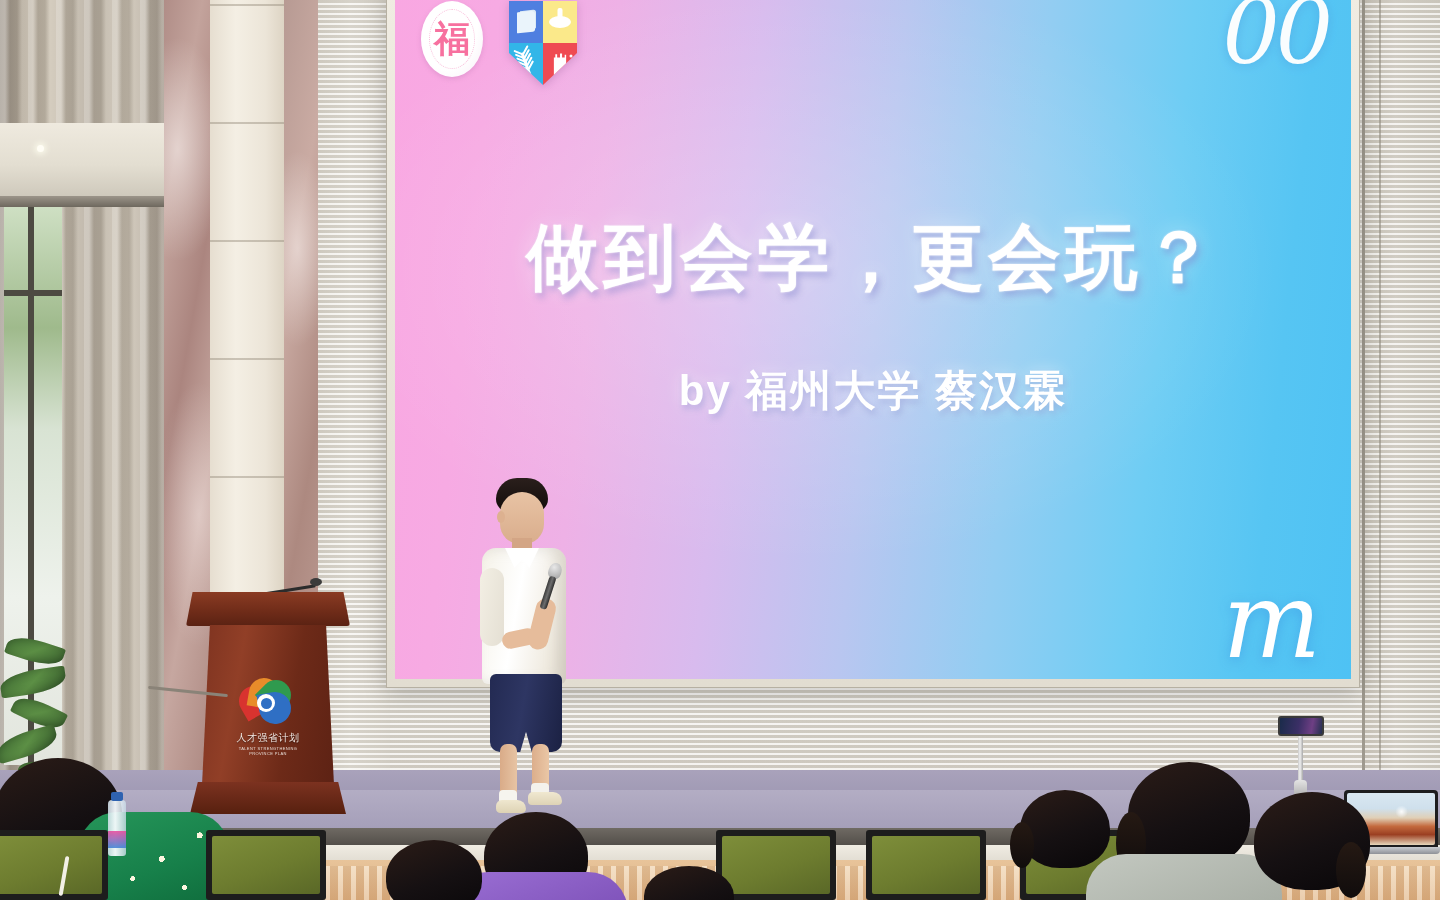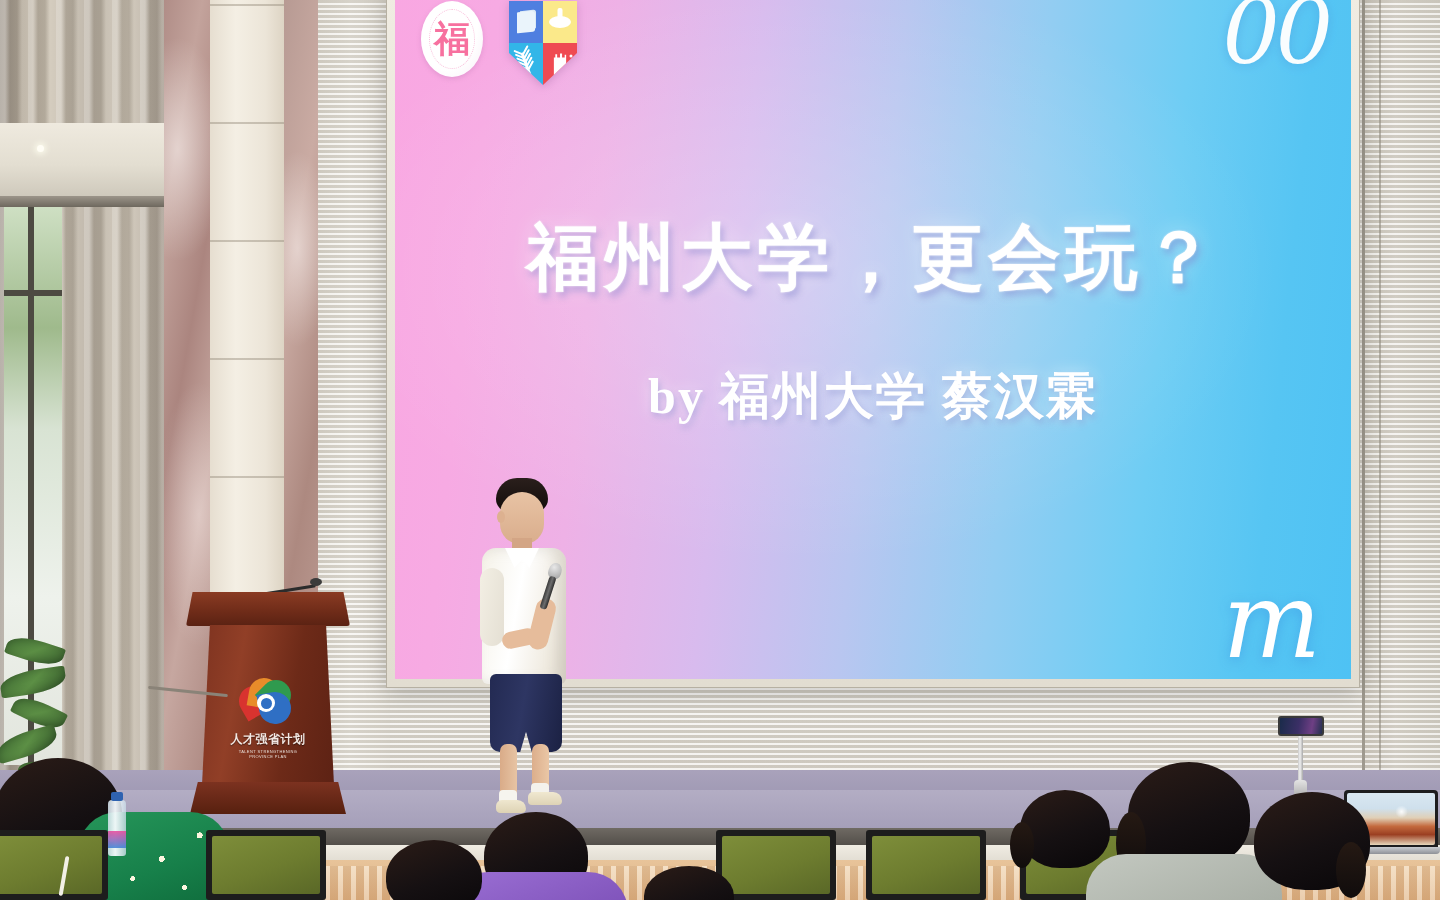--- a/index.html
+++ b/index.html
@@ -238,22 +238,22 @@
     font-weight: 700;
     line-height: 1.08;
     text-shadow:
       0 0 2px rgba(255,255,255,0.8),
       3px 5px 7px rgba(120,120,200,0.45),
       0 0 22px rgba(255,255,255,0.45);
   }
   .line-1 { font-size: 72px; letter-spacing: 5px; }
   .line-2 { font-size: 72px; letter-spacing: 5px; margin-top: 54px; }
   .byline {
-    font-family: Liberation Serif, serif;
-    color: #ffffff; font-weight: 700; font-size: 50px;
+    font-family: Liberation Sans, sans-serif;
+    color: #ffffff; font-weight: 700; font-size: 42px;
     margin-top: 66px; letter-spacing: 2px;
     text-shadow: 2px 4px 6px rgba(120,130,200,0.4), 0 0 16px rgba(255,255,255,0.5);
   }
 
   
   .stage-floor {
     position: absolute; left: 0; top: 770px; width: 1440px; height: 60px;
     background: linear-gradient(180deg,#a9a2bb 0%, #9d97b2 55%, #8f89a4 100%);
   }
   .stage-floor-near {
@@ -291,21 +291,21 @@
     position: absolute; left: 50%; top: 82px; transform: translateX(-50%);
     width: 78px; text-align: center;
   }
   .swirl { position: relative; width: 62px; height: 54px; margin: 0 auto; }
   .swirl span {
     position: absolute; border-radius: 50% 50% 50% 0;
     transform-origin: center;
   }
   .podium-logo-text {
     margin-top: 3px; font-family: "DejaVu Sans", sans-serif;
-    font-size: 12px; font-weight: 700; color: #f3e9e4; letter-spacing: 0.5px;
+    font-size: 10px; font-weight: 400; color: #f3e9e4; letter-spacing: 0.5px;
     text-shadow: 0 1px 1px rgba(0,0,0,0.5);
   }
   .podium-logo-sub {
     font-family: "Liberation Sans", sans-serif;
     font-size: 4px; color: #e7dcd6; letter-spacing: 0.4px; margin-top: 1px;
   }
   .mic-boom {
     position: absolute; left: 58px; top: -16px; width: 78px; height: 20px;
   }
   .mic-boom .arm {
@@ -547,21 +547,21 @@
             </div>
           </div>
         </div>
 
       </div>
 
       <div class="mark-00">00</div>
       <div class="mark-m">m</div>
 
       <div class="slide-text">
-        <div class="slide-line line-2">福州大学，更会玩？</div>
+        <div class="slide-line line-2">做到会学，更会玩？</div>
         <div class="byline">by 福州大学 蔡汉霖</div>
       </div>
     </div>
   </div>
 
   <div class="stage-floor"></div>
   <div class="stage-floor-near"></div>
   <div class="stage-edge"></div>
   <div class="stage-fascia"></div>
 

